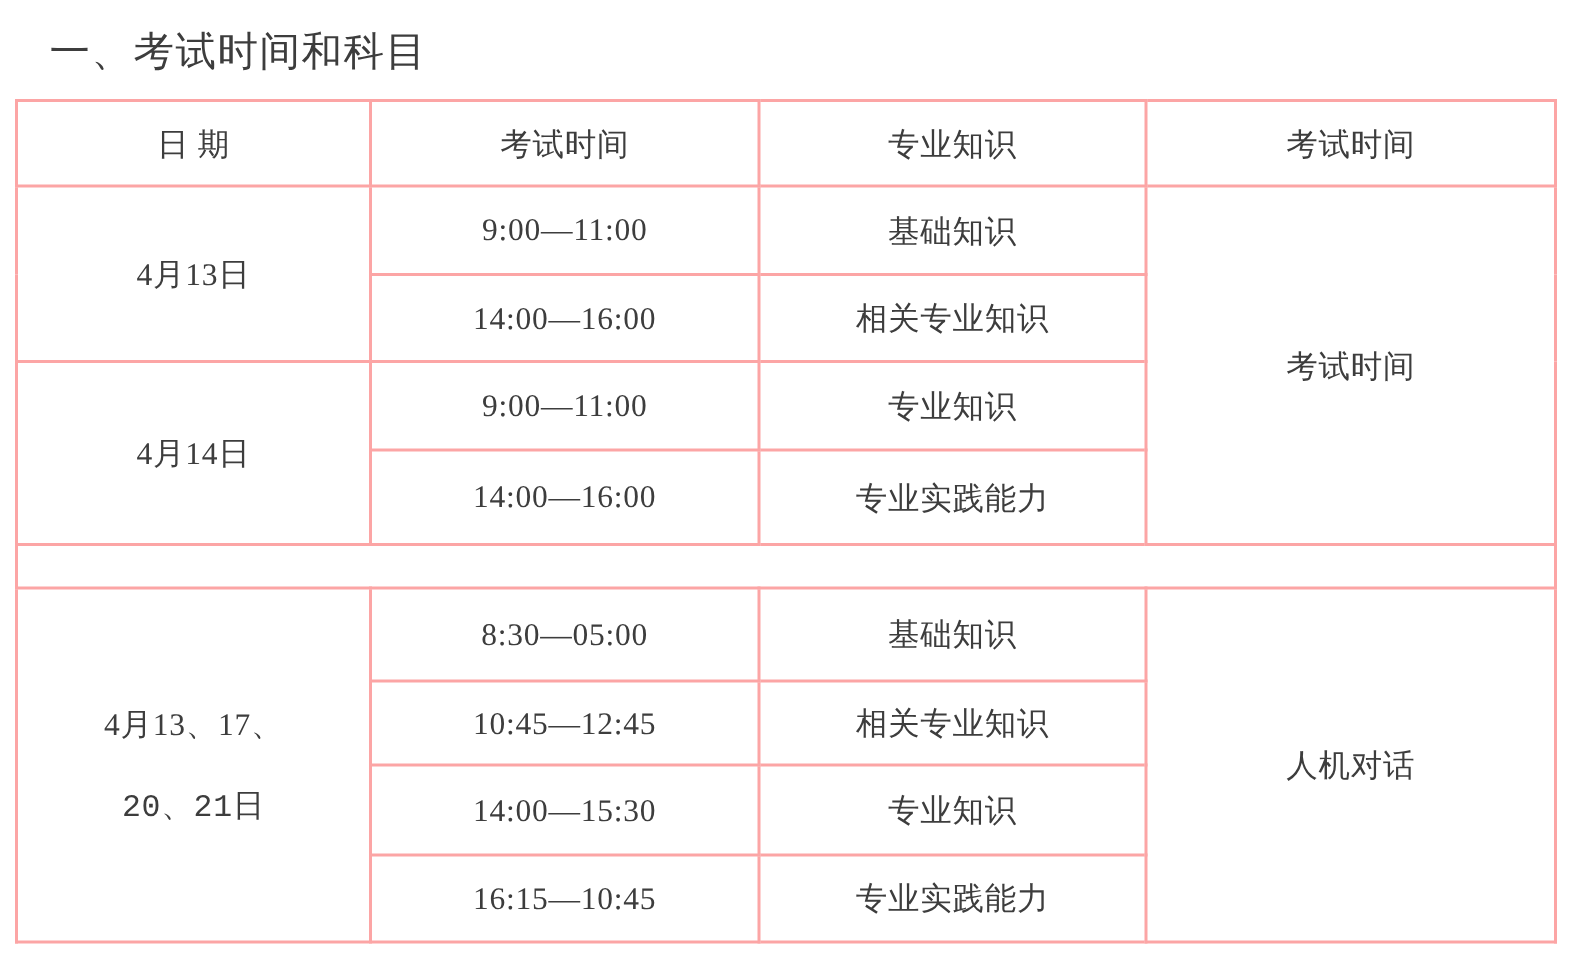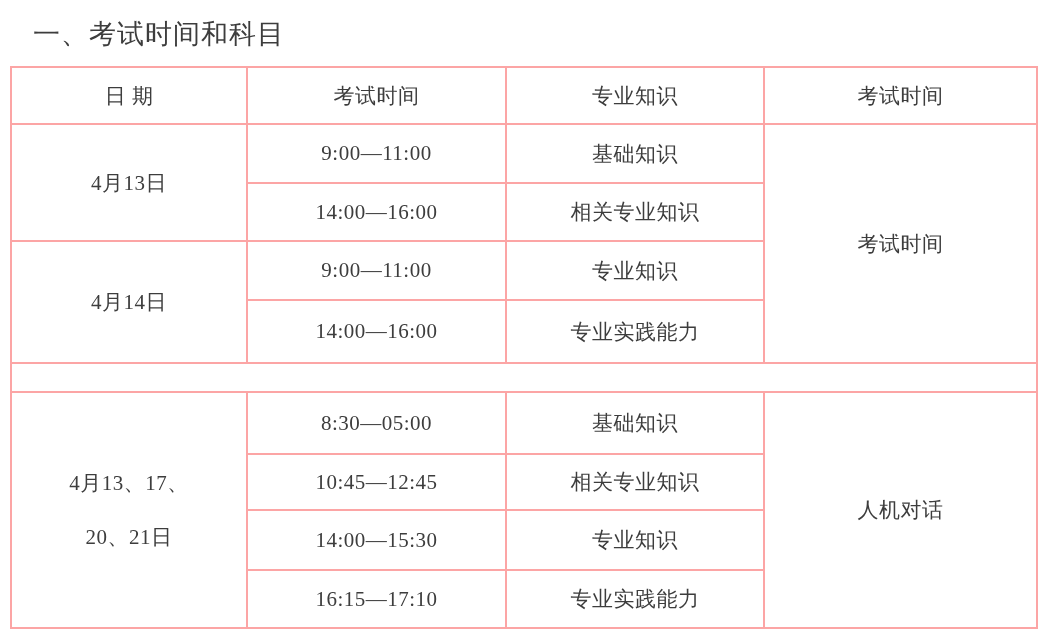--- a/index.html
+++ b/index.html
@@ -52,20 +52,21 @@
   tr.r2      > * { height: 56px; }
   tr.r3      > * { height: 57px; }
   tr.r4      > * { height: 61px; }
   tr.r-spacer> * { height: 27px; }
   tr.r5      > * { height: 60px; }
   tr.r6      > * { height: 54px; }
   tr.r7      > * { height: 58px; }
   tr.r8      > * { height: 56px; }
   .date-line2 {
     margin-top: 26px;
+    font-family: Liberation Mono, monospace;
   }
 </style>
 </head>
 <body>
 
 <div class="page">
 
   <div class="doc-title">一、考试时间和科目</div>
 
   <table class="exam-table">
@@ -119,19 +120,19 @@
     </tr>
     <tr class="r6">
       <td>10:45—12:45</td>
       <td>相关专业知识</td>
     </tr>
     <tr class="r7">
       <td>14:00—15:30</td>
       <td>专业知识</td>
     </tr>
     <tr class="r8">
-      <td>16:15—17:10</td>
+      <td>16:15—10:45</td>
       <td>专业实践能力</td>
     </tr>
   </tbody>
     </table>
 
 </div>
 
 </body></html>

